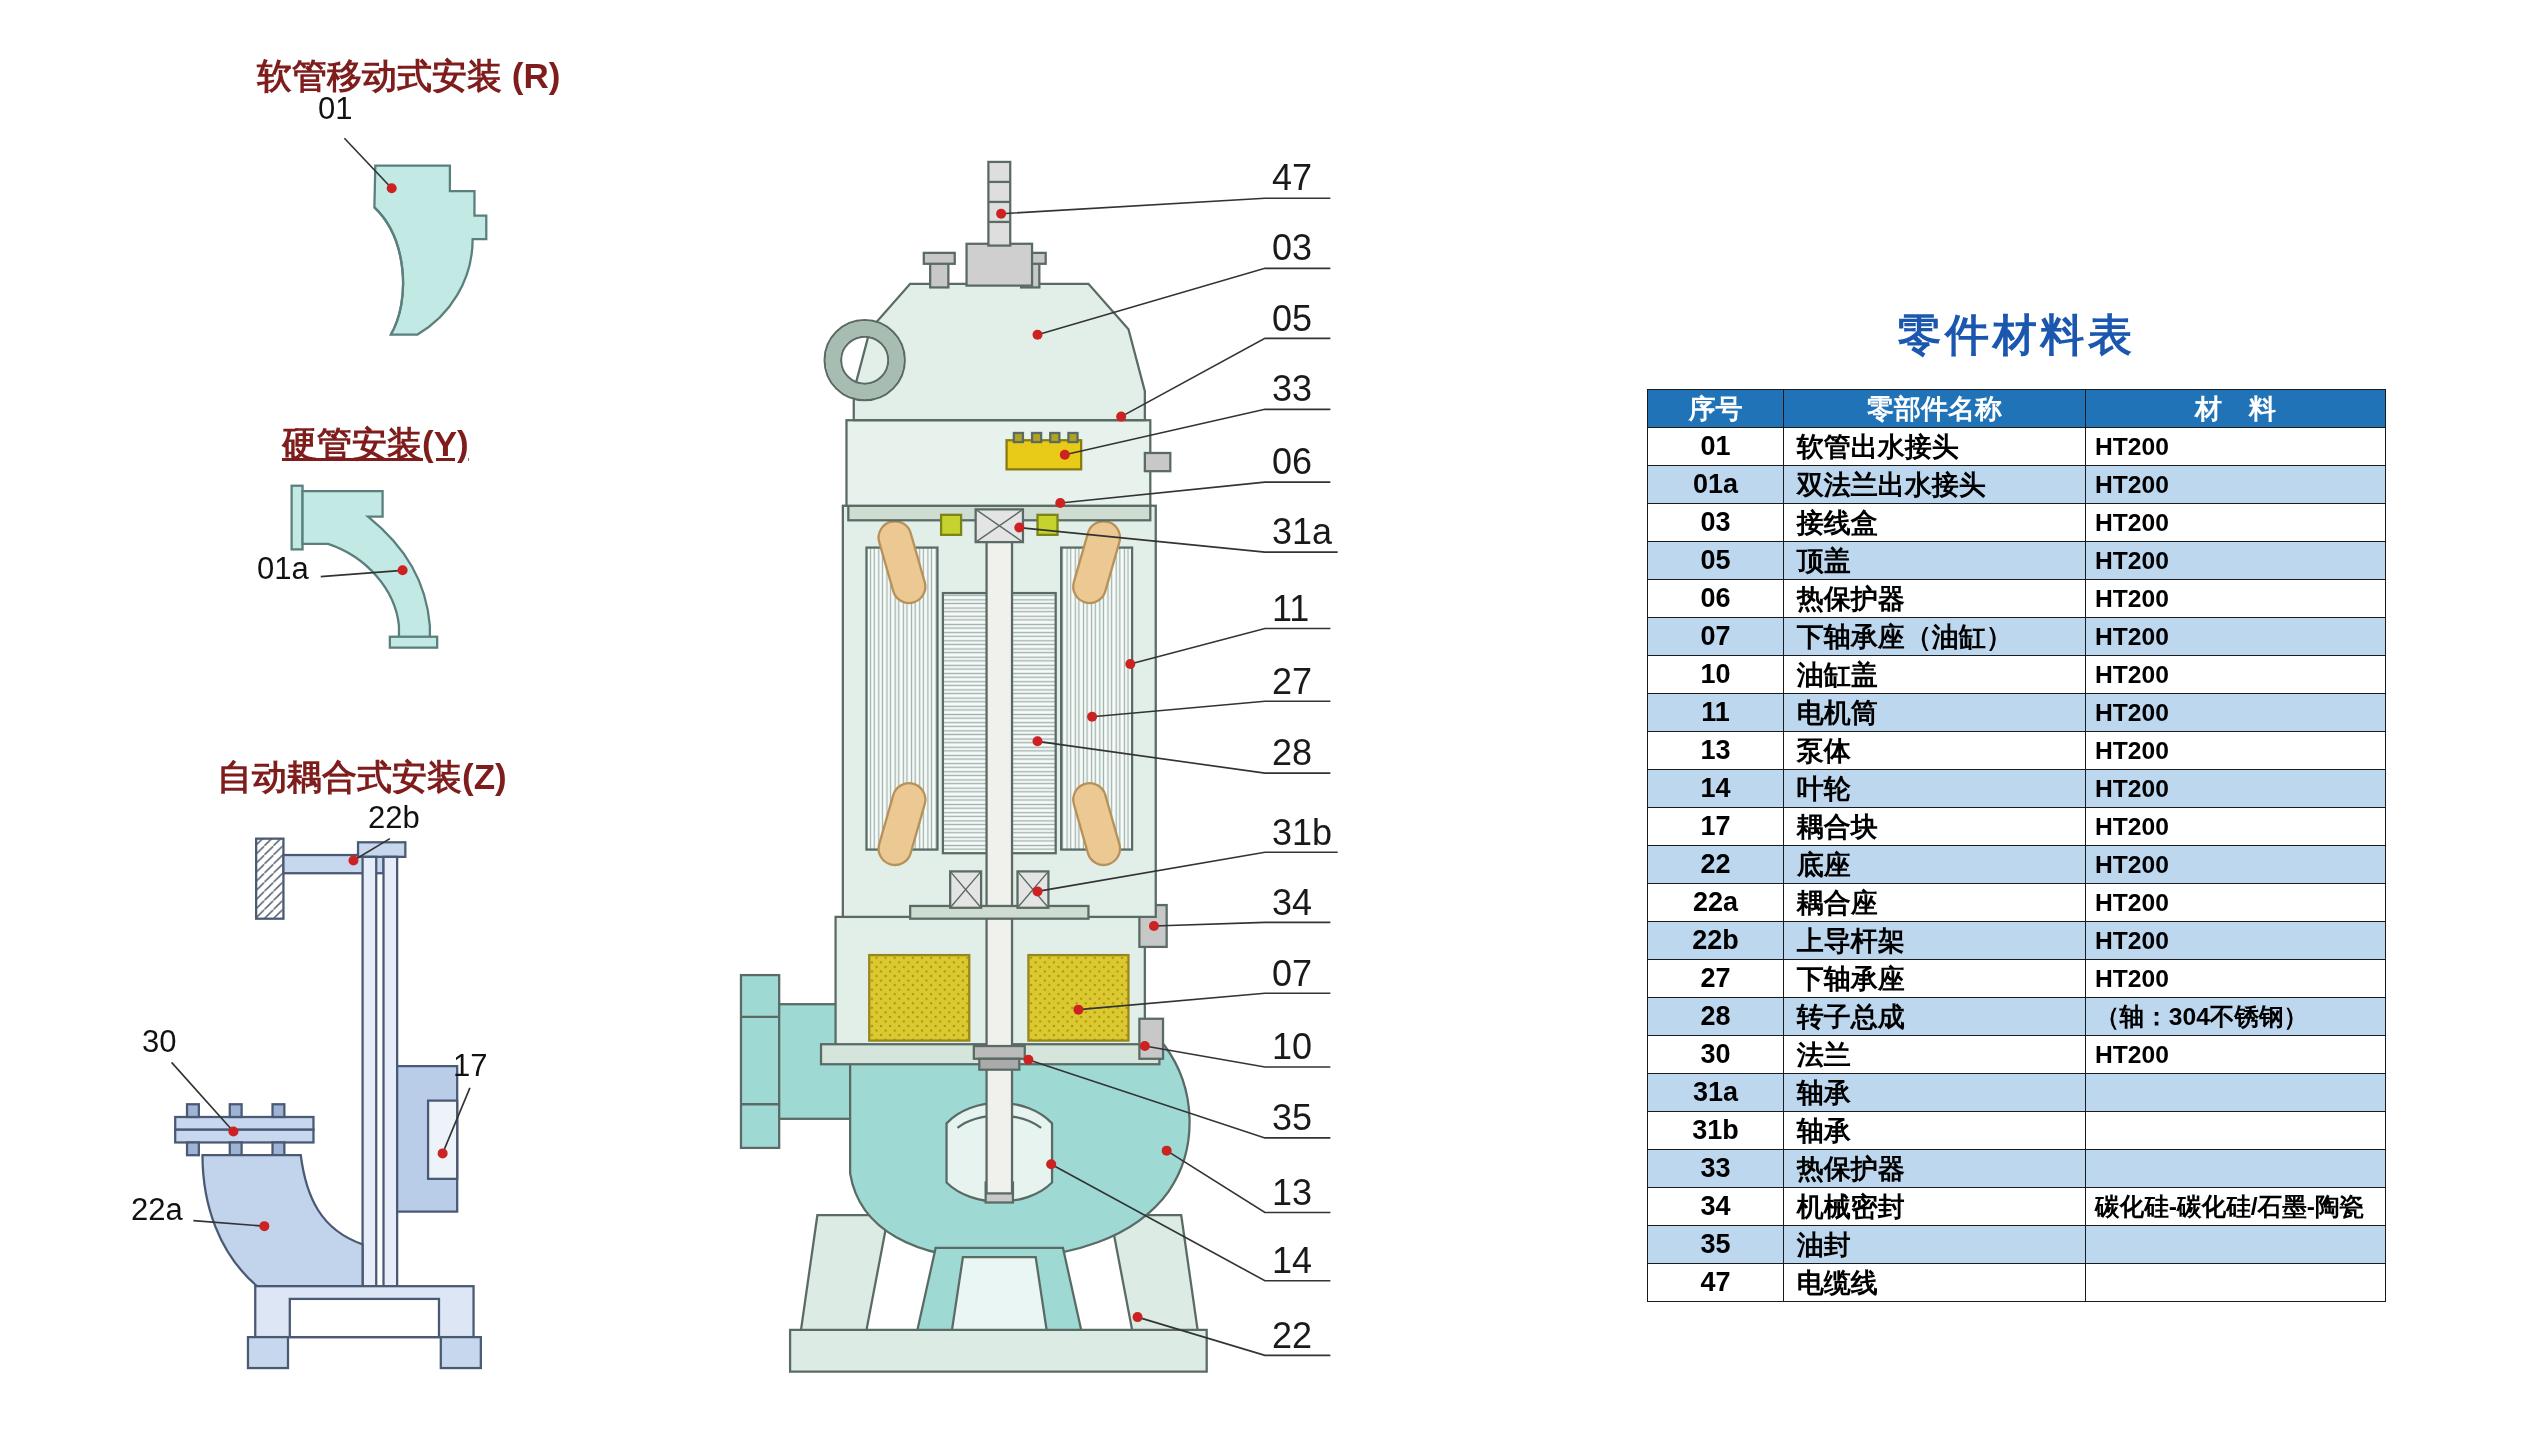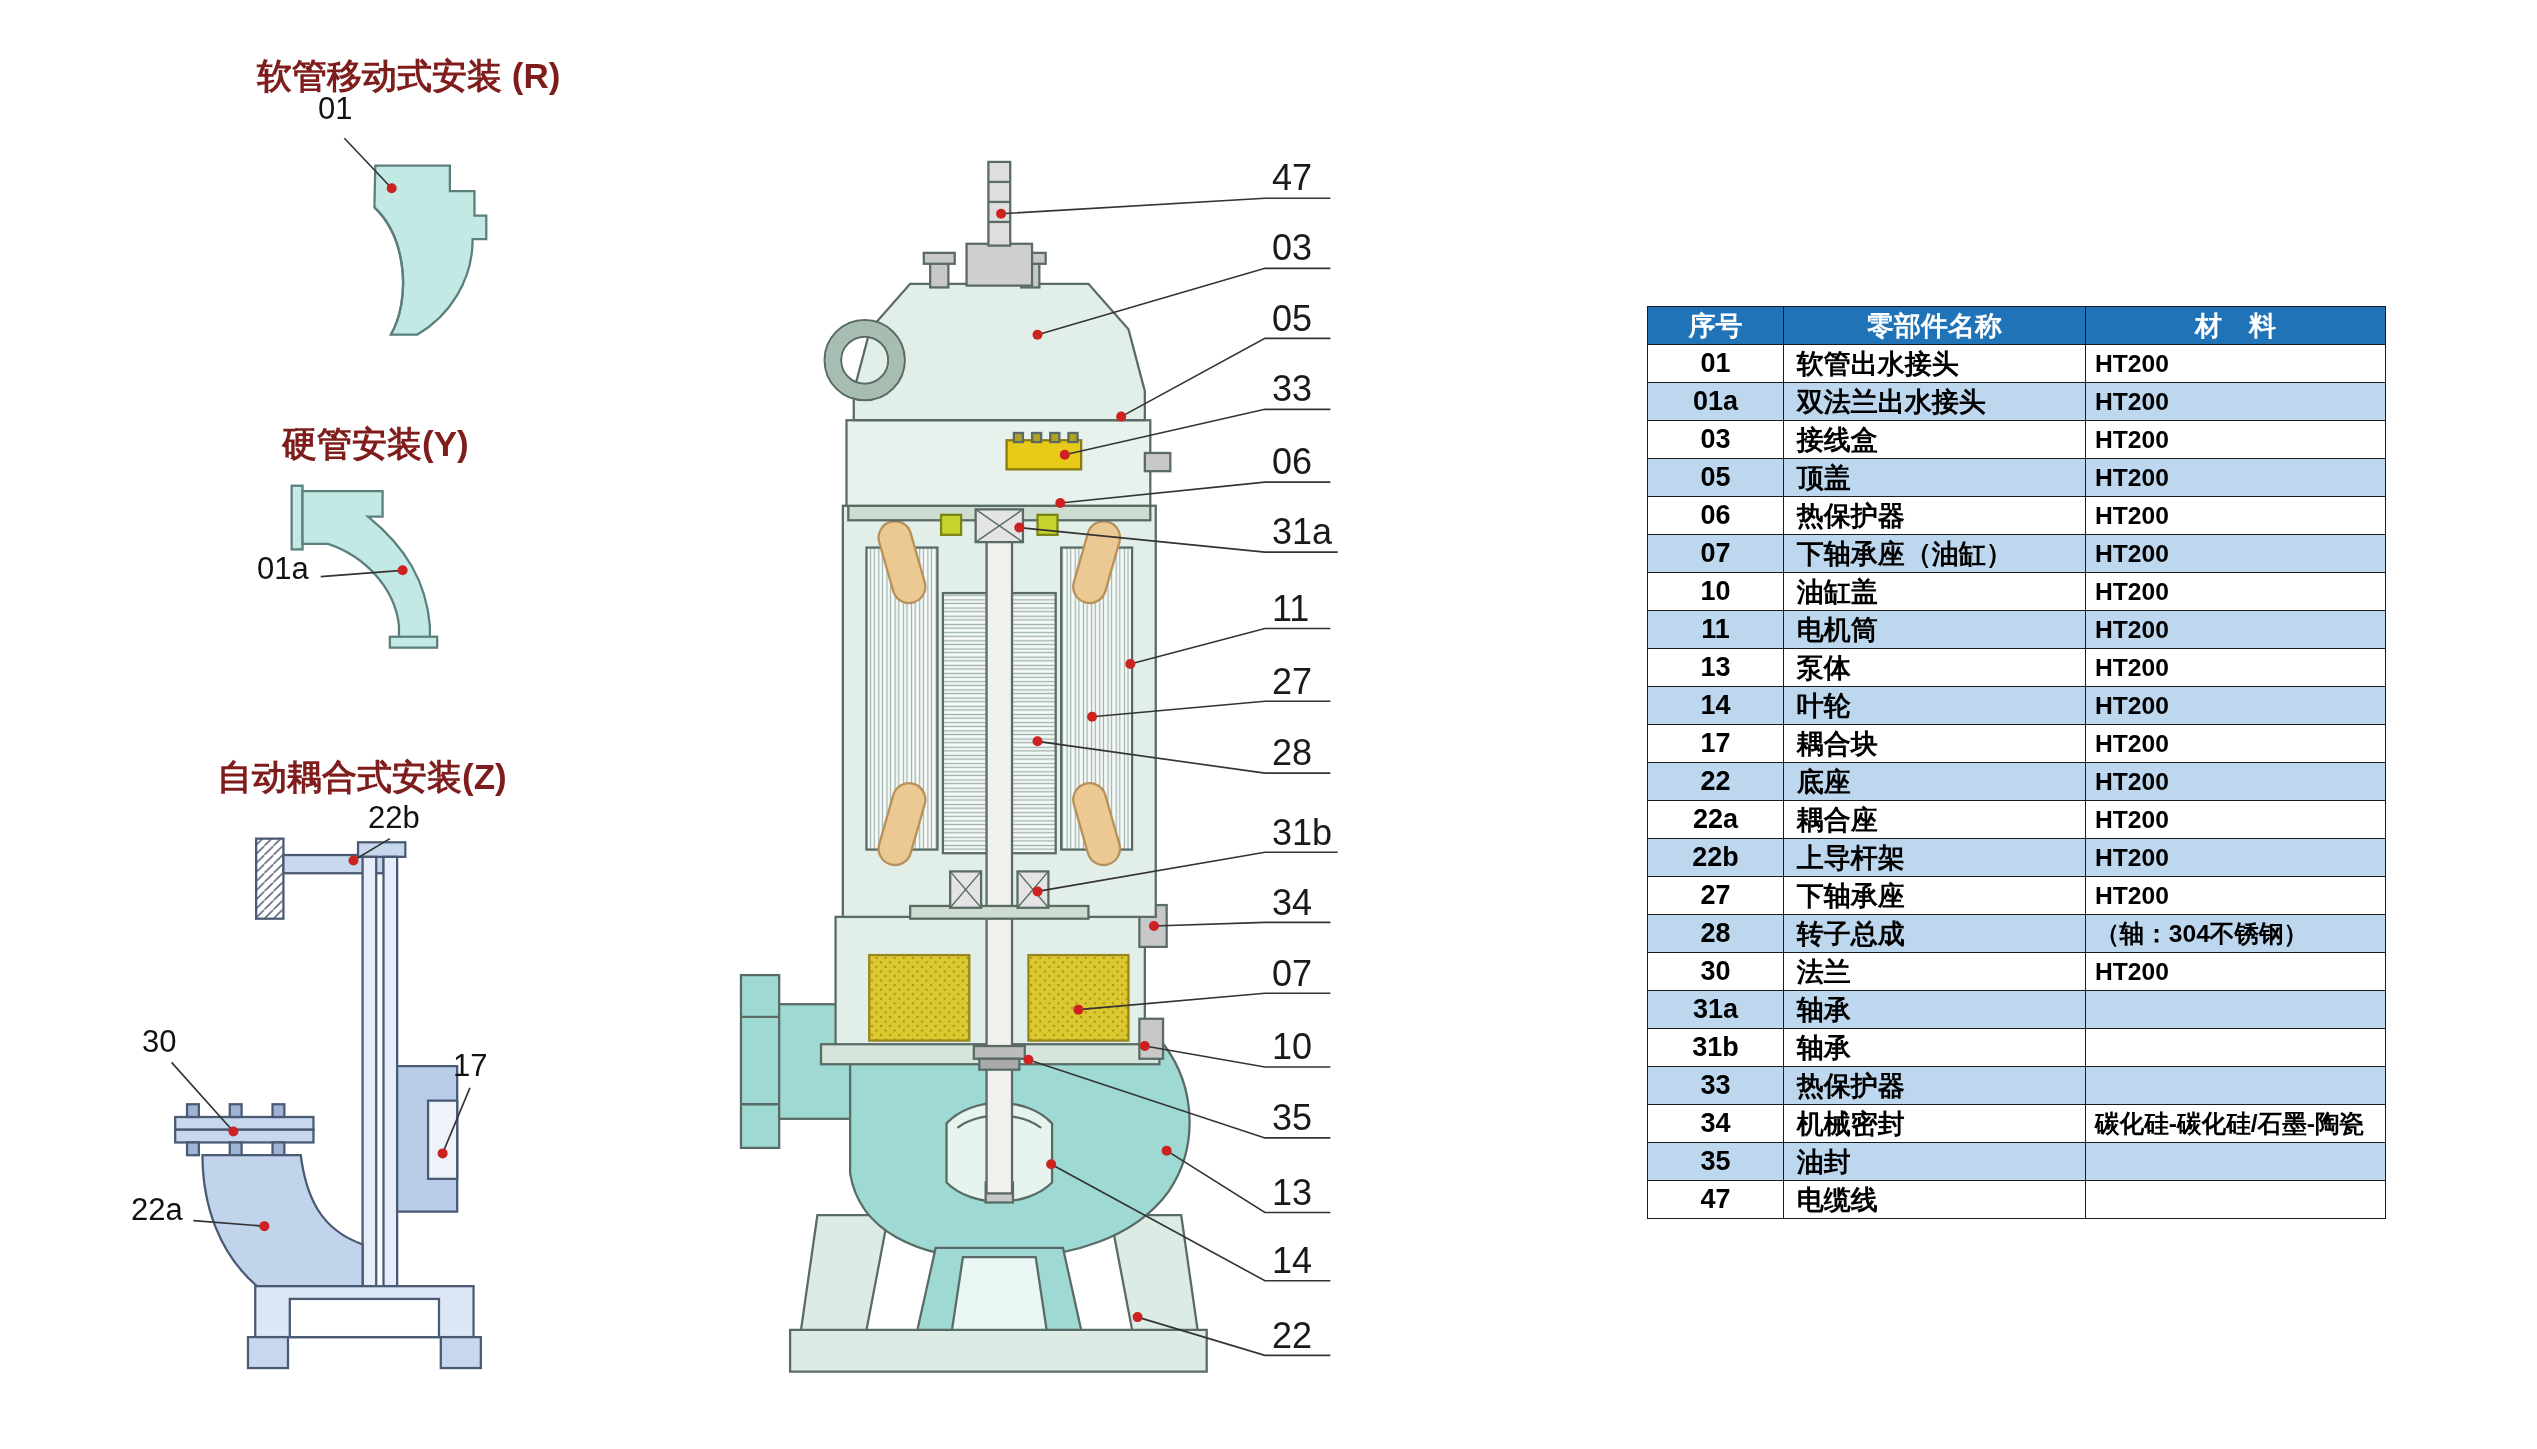--- a/index.html
+++ b/index.html
@@ -210,21 +210,21 @@
       <circle cx="430" cy="207" r="5.5"></circle>
       <circle cx="442" cy="627" r="5.5"></circle>
       <circle cx="388" cy="946" r="5.5"></circle>
       <circle cx="256" cy="1244" r="5.5"></circle>
       <circle cx="486" cy="1268" r="5.5"></circle>
       <circle cx="290" cy="1348" r="5.5"></circle>
     </g>
   </svg>
 
   <div class="diag-title" style="left:257px; top:53px;">软管移动式安装 (R)</div>
-  <div class="diag-title" style="left:282px; top:421px;">硬管安装(Y)</div>
+  <div class="diag-title" style="left:282px; top:421px;text-decoration:underline;">硬管安装(Y)</div>
   <div class="diag-title" style="left:217px; top:754px;">自动耦合式安装(Z)</div>
 
   <div class="part-label" style="left:318px; top:91px;">01</div>
   <div class="part-label" style="left:257px; top:551px;">01a</div>
   <div class="part-label" style="left:368px; top:800px;">22b</div>
   <div class="part-label" style="left:142px; top:1024px;">30</div>
   <div class="part-label" style="left:453px; top:1048px;">17</div>
   <div class="part-label" style="left:131px; top:1192px;">22a</div>
 
   <div class="callout" style="top:157px;">47</div>
@@ -239,20 +239,21 @@
   <div class="callout" style="top:812px;">31b</div>
   <div class="callout" style="top:882px;">34</div>
   <div class="callout" style="top:953px;">07</div>
   <div class="callout" style="top:1026px;">10</div>
   <div class="callout" style="top:1097px;">35</div>
   <div class="callout" style="top:1172px;">13</div>
   <div class="callout" style="top:1240px;">14</div>
   <div class="callout" style="top:1315px;">22</div>
 
   <div class="table-wrap">
+    <div class="table-title">零件材料表</div>
     <table class="parts">
       <colgroup>
           <col class="w0">
           <col class="w1">
           <col class="w2">
         </colgroup>
       <thead>
         <tr>
           <th>序号</th>
           <th>零部件名称</th>

